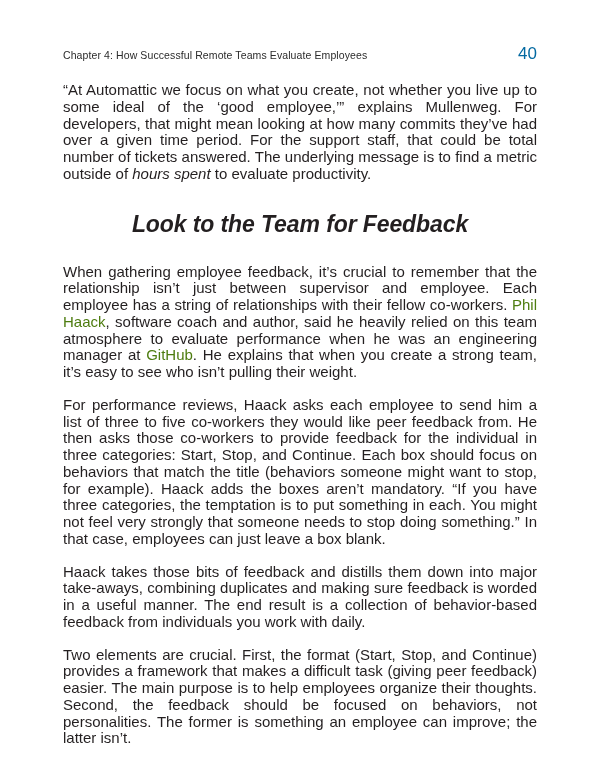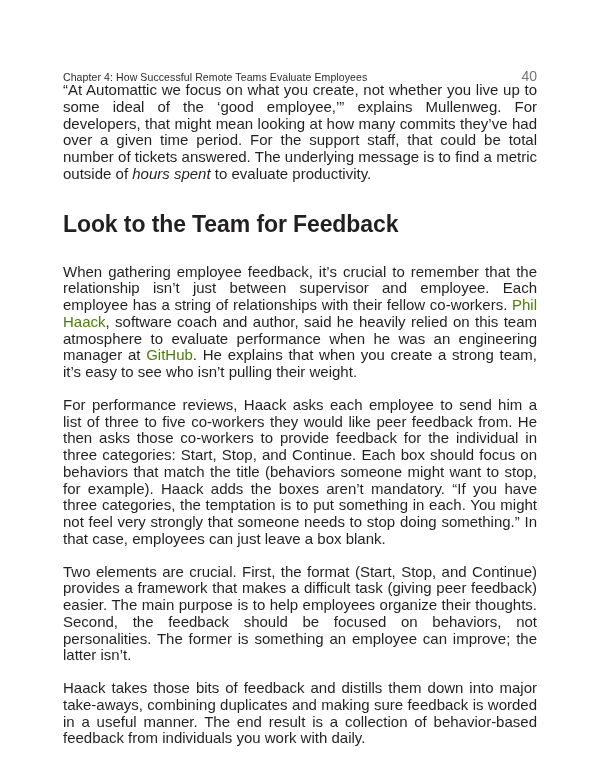--- a/index.html
+++ b/index.html
@@ -32,23 +32,22 @@
     align-items: baseline;
     justify-content: space-between;
   }
   .running-head .chapter-label {
     font-size: 10.5px;
     letter-spacing: 0.1px;
     color: #2b2b2b;
     white-space: nowrap;
   }
   .running-head .folio {
-    font-size: 14px;
-    color: #737373;
-    margin-top: 24px;
+    font-size: 17px;
+    color: #0369a1;
   }
 
   
   .content {
     position: absolute;
     left: 63px;
     top: 82px;
     width: 474px;
   }
 
@@ -71,22 +70,24 @@
     color: #4d7c0f;
     text-decoration: none;
   }
 
   
   h2.section-heading {
     margin: 0;
     padding: 0;
     font-size: 23px;
     font-weight: bold;
+    text-align: center;
     color: #231f20;
     letter-spacing: -0.1px;
+    font-style: italic;
   }
   .heading-block {
     margin: 28px 0 26px 0;
   }
 </style>
 </head>
 <body>
 
 <div class="page">
 
@@ -100,18 +101,18 @@
     <p class="body-para"><span>“At Automattic we focus on what you create, not whether you live up to some ideal of the ‘good employee,’” explains Mullenweg. For developers, that might mean looking at how many commits they’ve had over a given time period. For the support staff, that could be total number of tickets answered. The underlying message is to find a metric outside of </span><em class="ital">hours spent</em><span> to evaluate productivity.</span></p>
 
     <div class="heading-block">
       <h2 class="section-heading">Look to the Team for Feedback</h2>
     </div>
 
     <p class="body-para"><span>When gathering employee feedback, it’s crucial to remember that the relationship isn’t just between supervisor and employee. Each employee has a string of relationships with their fellow co-workers. </span><a href="#" class="doclink">Phil Haack</a><span>, software coach and author, said he heavily relied on this team atmosphere to evaluate performance when he was an engineering manager at </span><a href="#" class="doclink">GitHub</a><span>. He explains that when you create a strong team, it’s easy to see who isn’t pulling their weight.</span></p>
 
     <p class="body-para">For performance reviews, Haack asks each employee to send him a list of three to five co-workers they would like peer feedback from. He then asks those co-workers to provide feedback for the individual in three categories: Start, Stop, and Continue. Each box should focus on behaviors that match the title (behaviors someone might want to stop, for example). Haack adds the boxes aren’t mandatory. “If you have three categories, the temptation is to put something in each. You might not feel very strongly that someone needs to stop doing something.” In that case, employees can just leave a box blank.</p>
 
+    <p class="body-para">Haack takes those bits of feedback and distills them down into major take-aways, combining duplicates and making sure feedback is worded in a useful manner. The end result is a collection of behavior-based feedback from individuals you work with daily.</p>
+
     <p class="body-para">Two elements are crucial. First, the format (Start, Stop, and Continue) provides a framework that makes a difficult task (giving peer feedback) easier. The main purpose is to help employees organize their thoughts. Second, the feedback should be focused on behaviors, not personalities. The former is something an employee can improve; the latter isn’t.</p>
-
-    <p class="body-para">Haack takes those bits of feedback and distills them down into major take-aways, combining duplicates and making sure feedback is worded in a useful manner. The end result is a collection of behavior-based feedback from individuals you work with daily.</p>
 
   </div>
 </div>
 
 </body></html>

